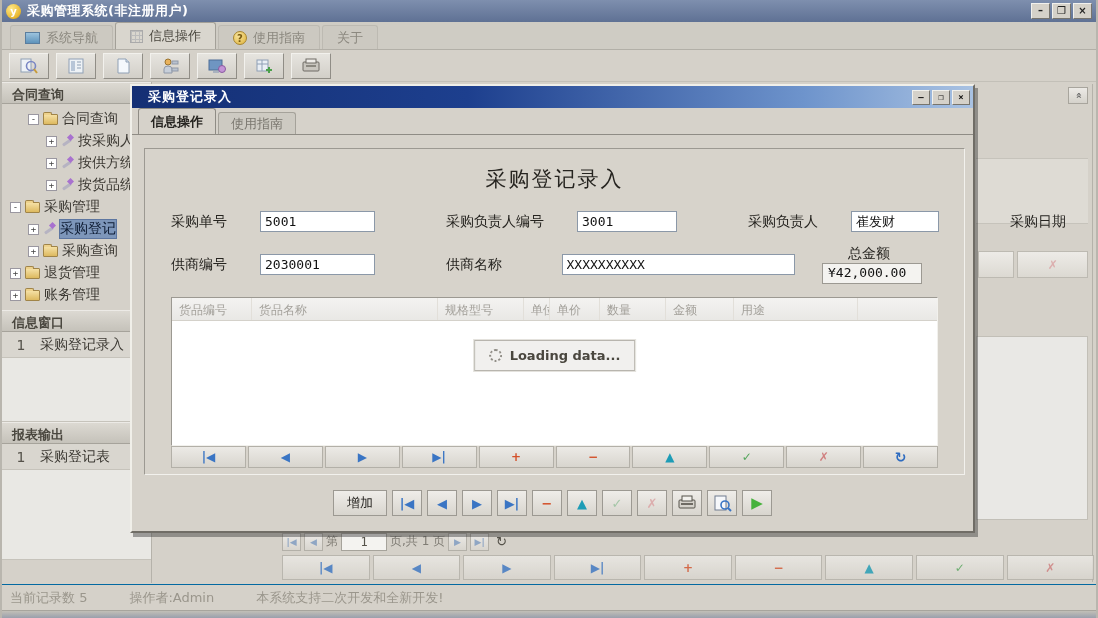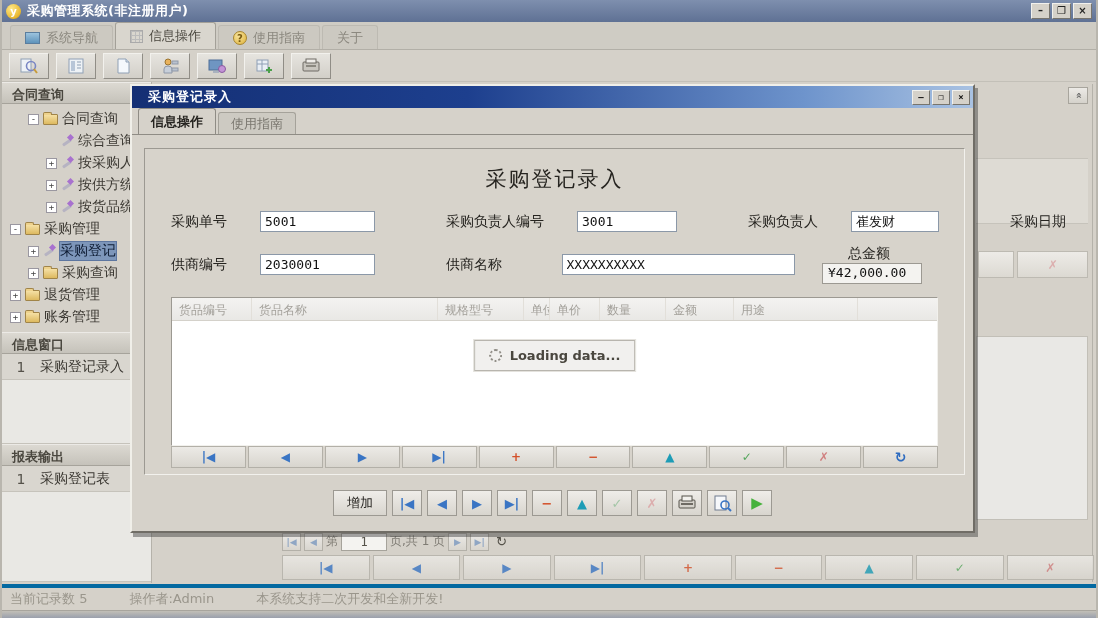--- a/index.html
+++ b/index.html
@@ -100,21 +100,21 @@
 
   
   .navbtn { flex:1; background:linear-gradient(#eceae6,#d8d5ce); border:1px solid #b3b0a8;
     display:flex; align-items:center; justify-content:center; font-size:12px; font-weight:bold; }
   .g-blue { color:#3a75c4; } .g-red { color:#d4512a; } .g-teal { color:#1d9cb6; }
   .g-green { color:#54a65c; } .g-salmon { color:#d07f7f; } .g-dgreen { color:#a4c6a7; }
   .g-dsalmon { color:#dcaeae; } .g-refresh { color:#2e6cc0; font-size:14px; }
 
   
   .statusbar { position:absolute; left:0; top:584px; width:100%; height:26px;
-    background:#d5d1c9; border-top:4px solid #0369a1; display:flex; align-items:center;
+    background:#d5d1c9; border-top:1px solid #0369a1; display:flex; align-items:center;
     font-size:13px; color:#9a968c; gap:42px; padding-left:8px; }
   .bottomedge { position:absolute; left:0; top:610px; width:100%; height:8px;
     background:linear-gradient(#c2bfb7,#9aa0ac); border-top:1px solid #a8a59d; }
 
   
   .dialog { position:absolute; left:128px; top:84px; width:845px; height:449px;
     background:#d6d2ca; border:2px solid; border-color:#f0efe9 #706d66 #706d66 #f0efe9;
     box-shadow:3px 4px 0 rgba(60,60,60,.45); z-index:10; }
   .dtitle { height:22px; background:linear-gradient(to right,#142f74 0%,#1d3f8e 40%,#6e94cc 80%,#a9c2e2 100%);
     display:flex; align-items:center; padding:0 3px 0 16px; }
@@ -257,25 +257,20 @@
   </div>
 
   <div class="sidebar">
     <div class="shead">合同查询</div>
     <div class="tree">
       <div class="trow ind1">
         <span class="exp">-</span>
         <span class="folder"></span>
         <span class="tlabel">合同查询</span>
       </div>
-      <div class="trow ind2 noexp">
-        <span class="exp"></span>
-        <span class="toolic"></span>
-        <span class="tlabel">综合查询</span>
-      </div>
       <div class="trow ind2">
         <span class="exp">+</span>
         <span class="toolic"></span>
         <span class="tlabel">按采购人</span>
       </div>
       <div class="trow ind2">
         <span class="exp">+</span>
         <span class="toolic"></span>
         <span class="tlabel">按供方统</span>
       </div>

